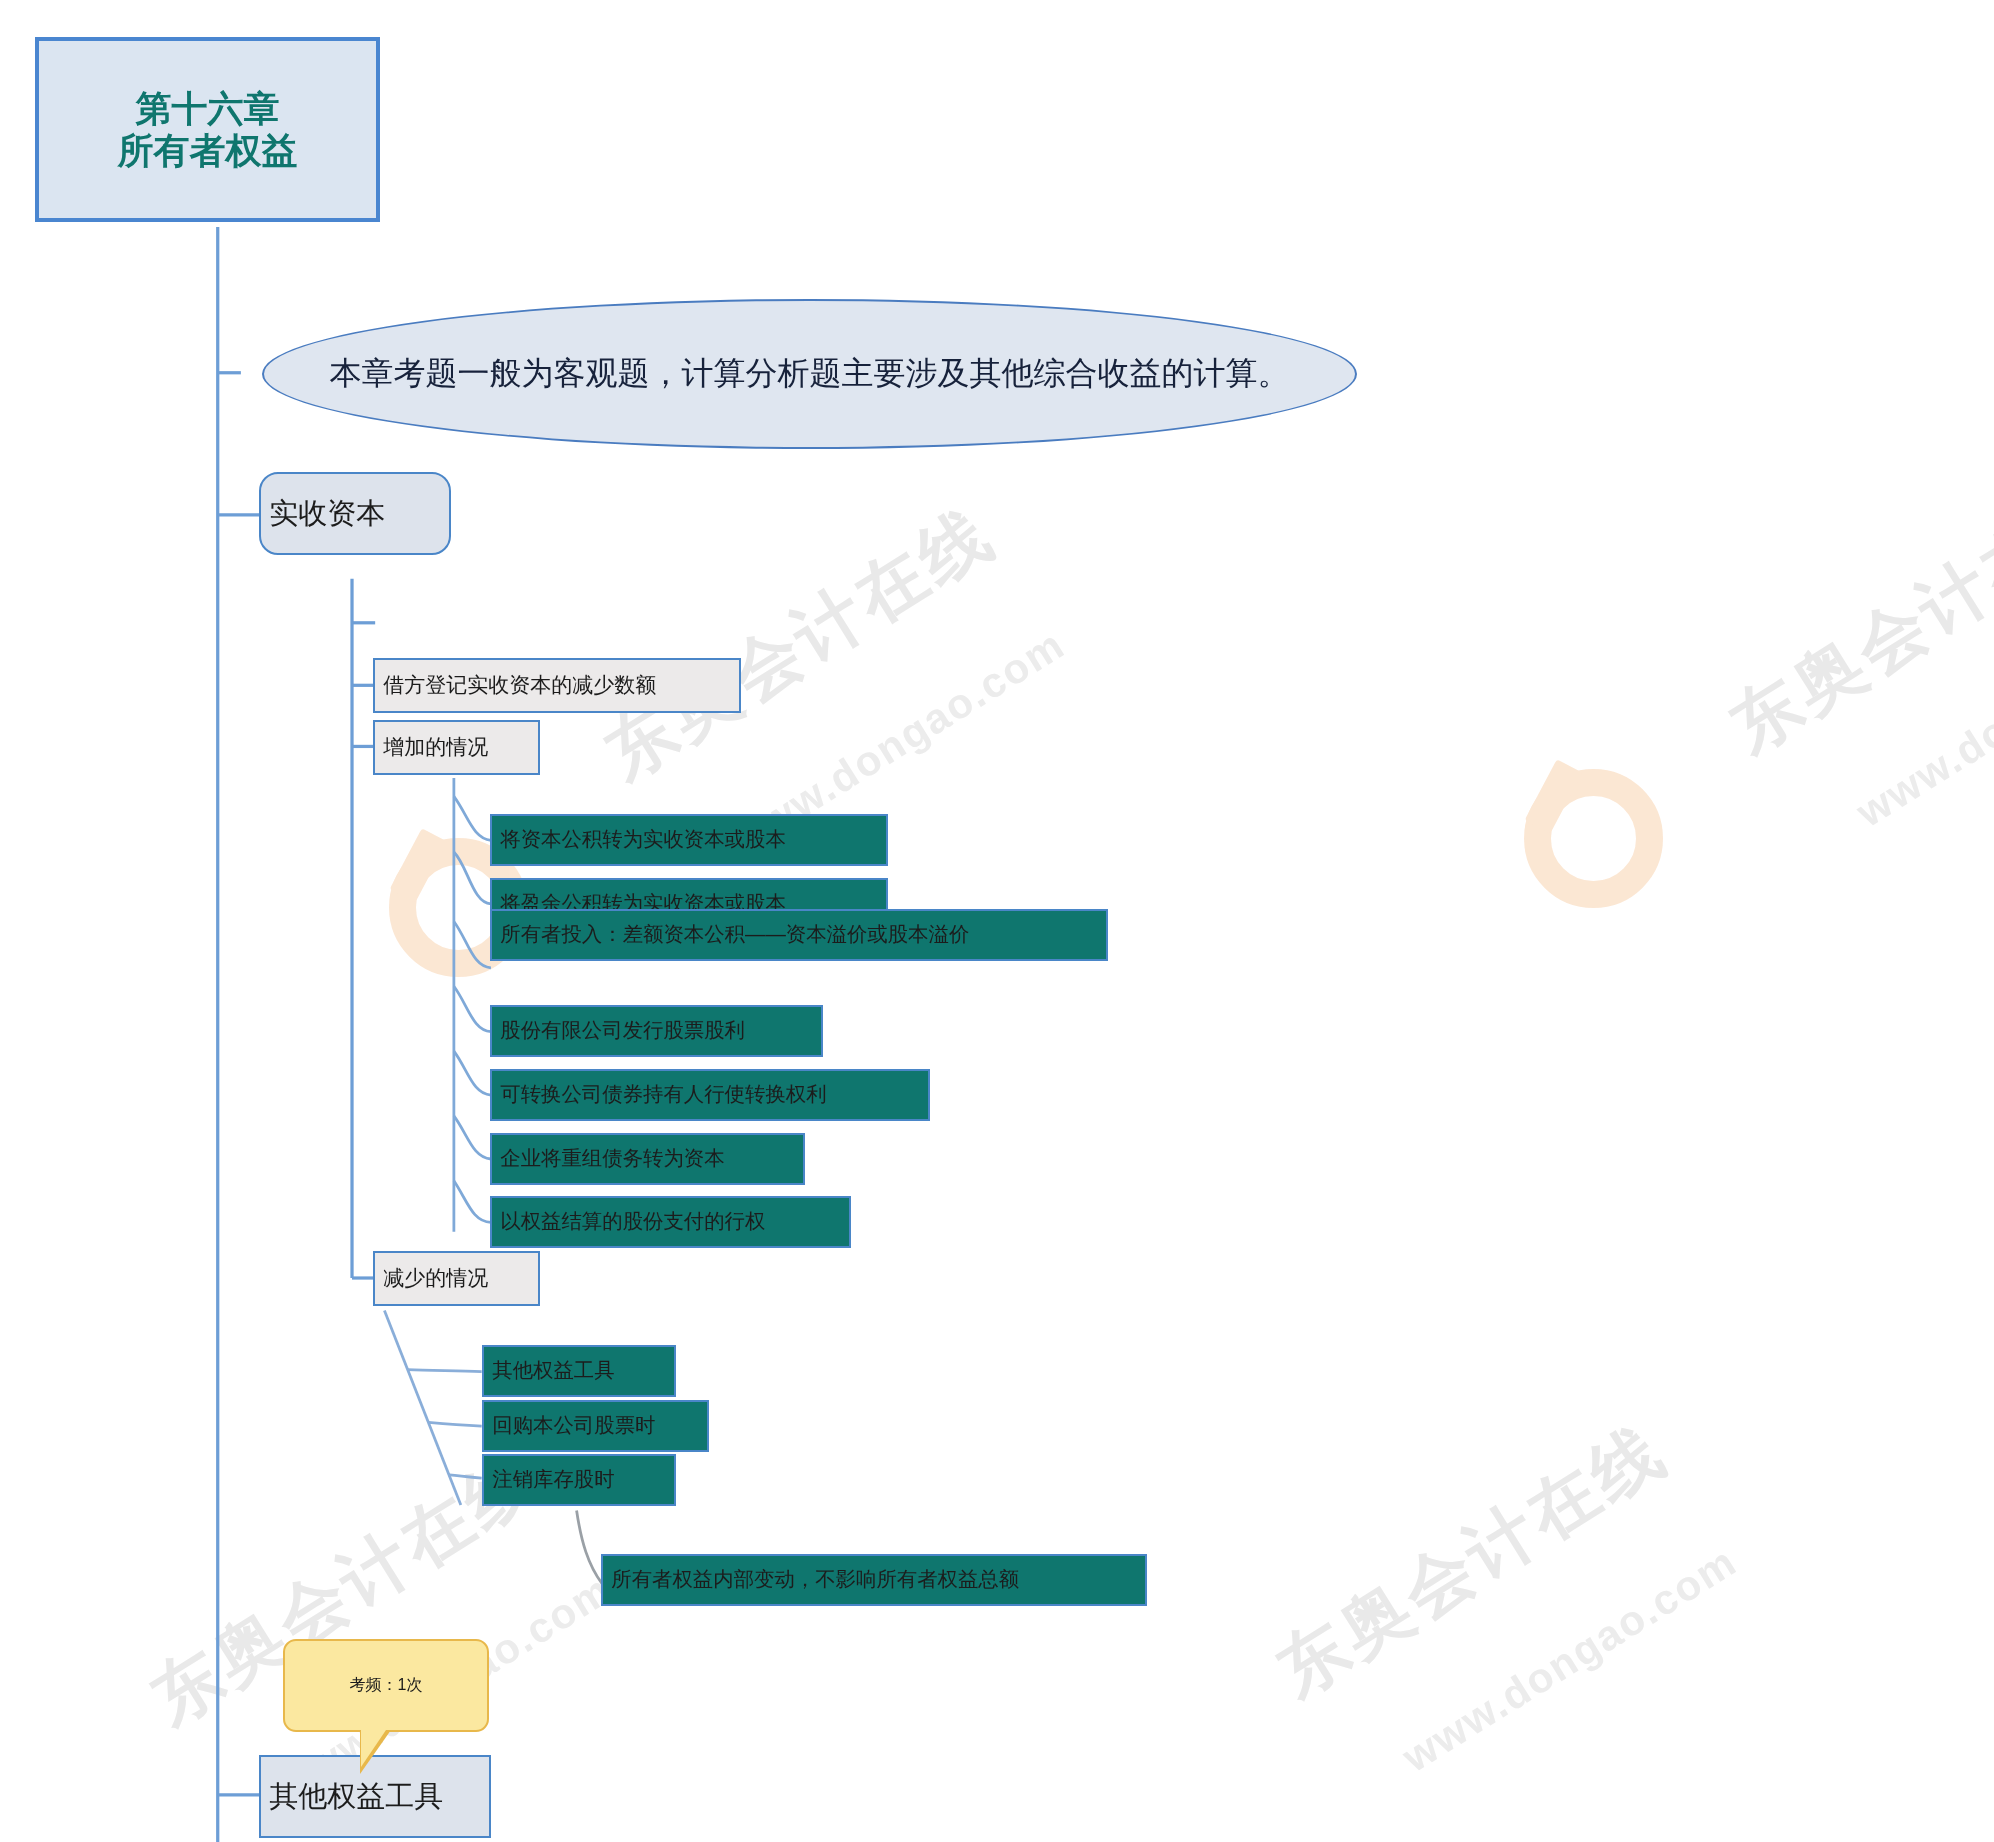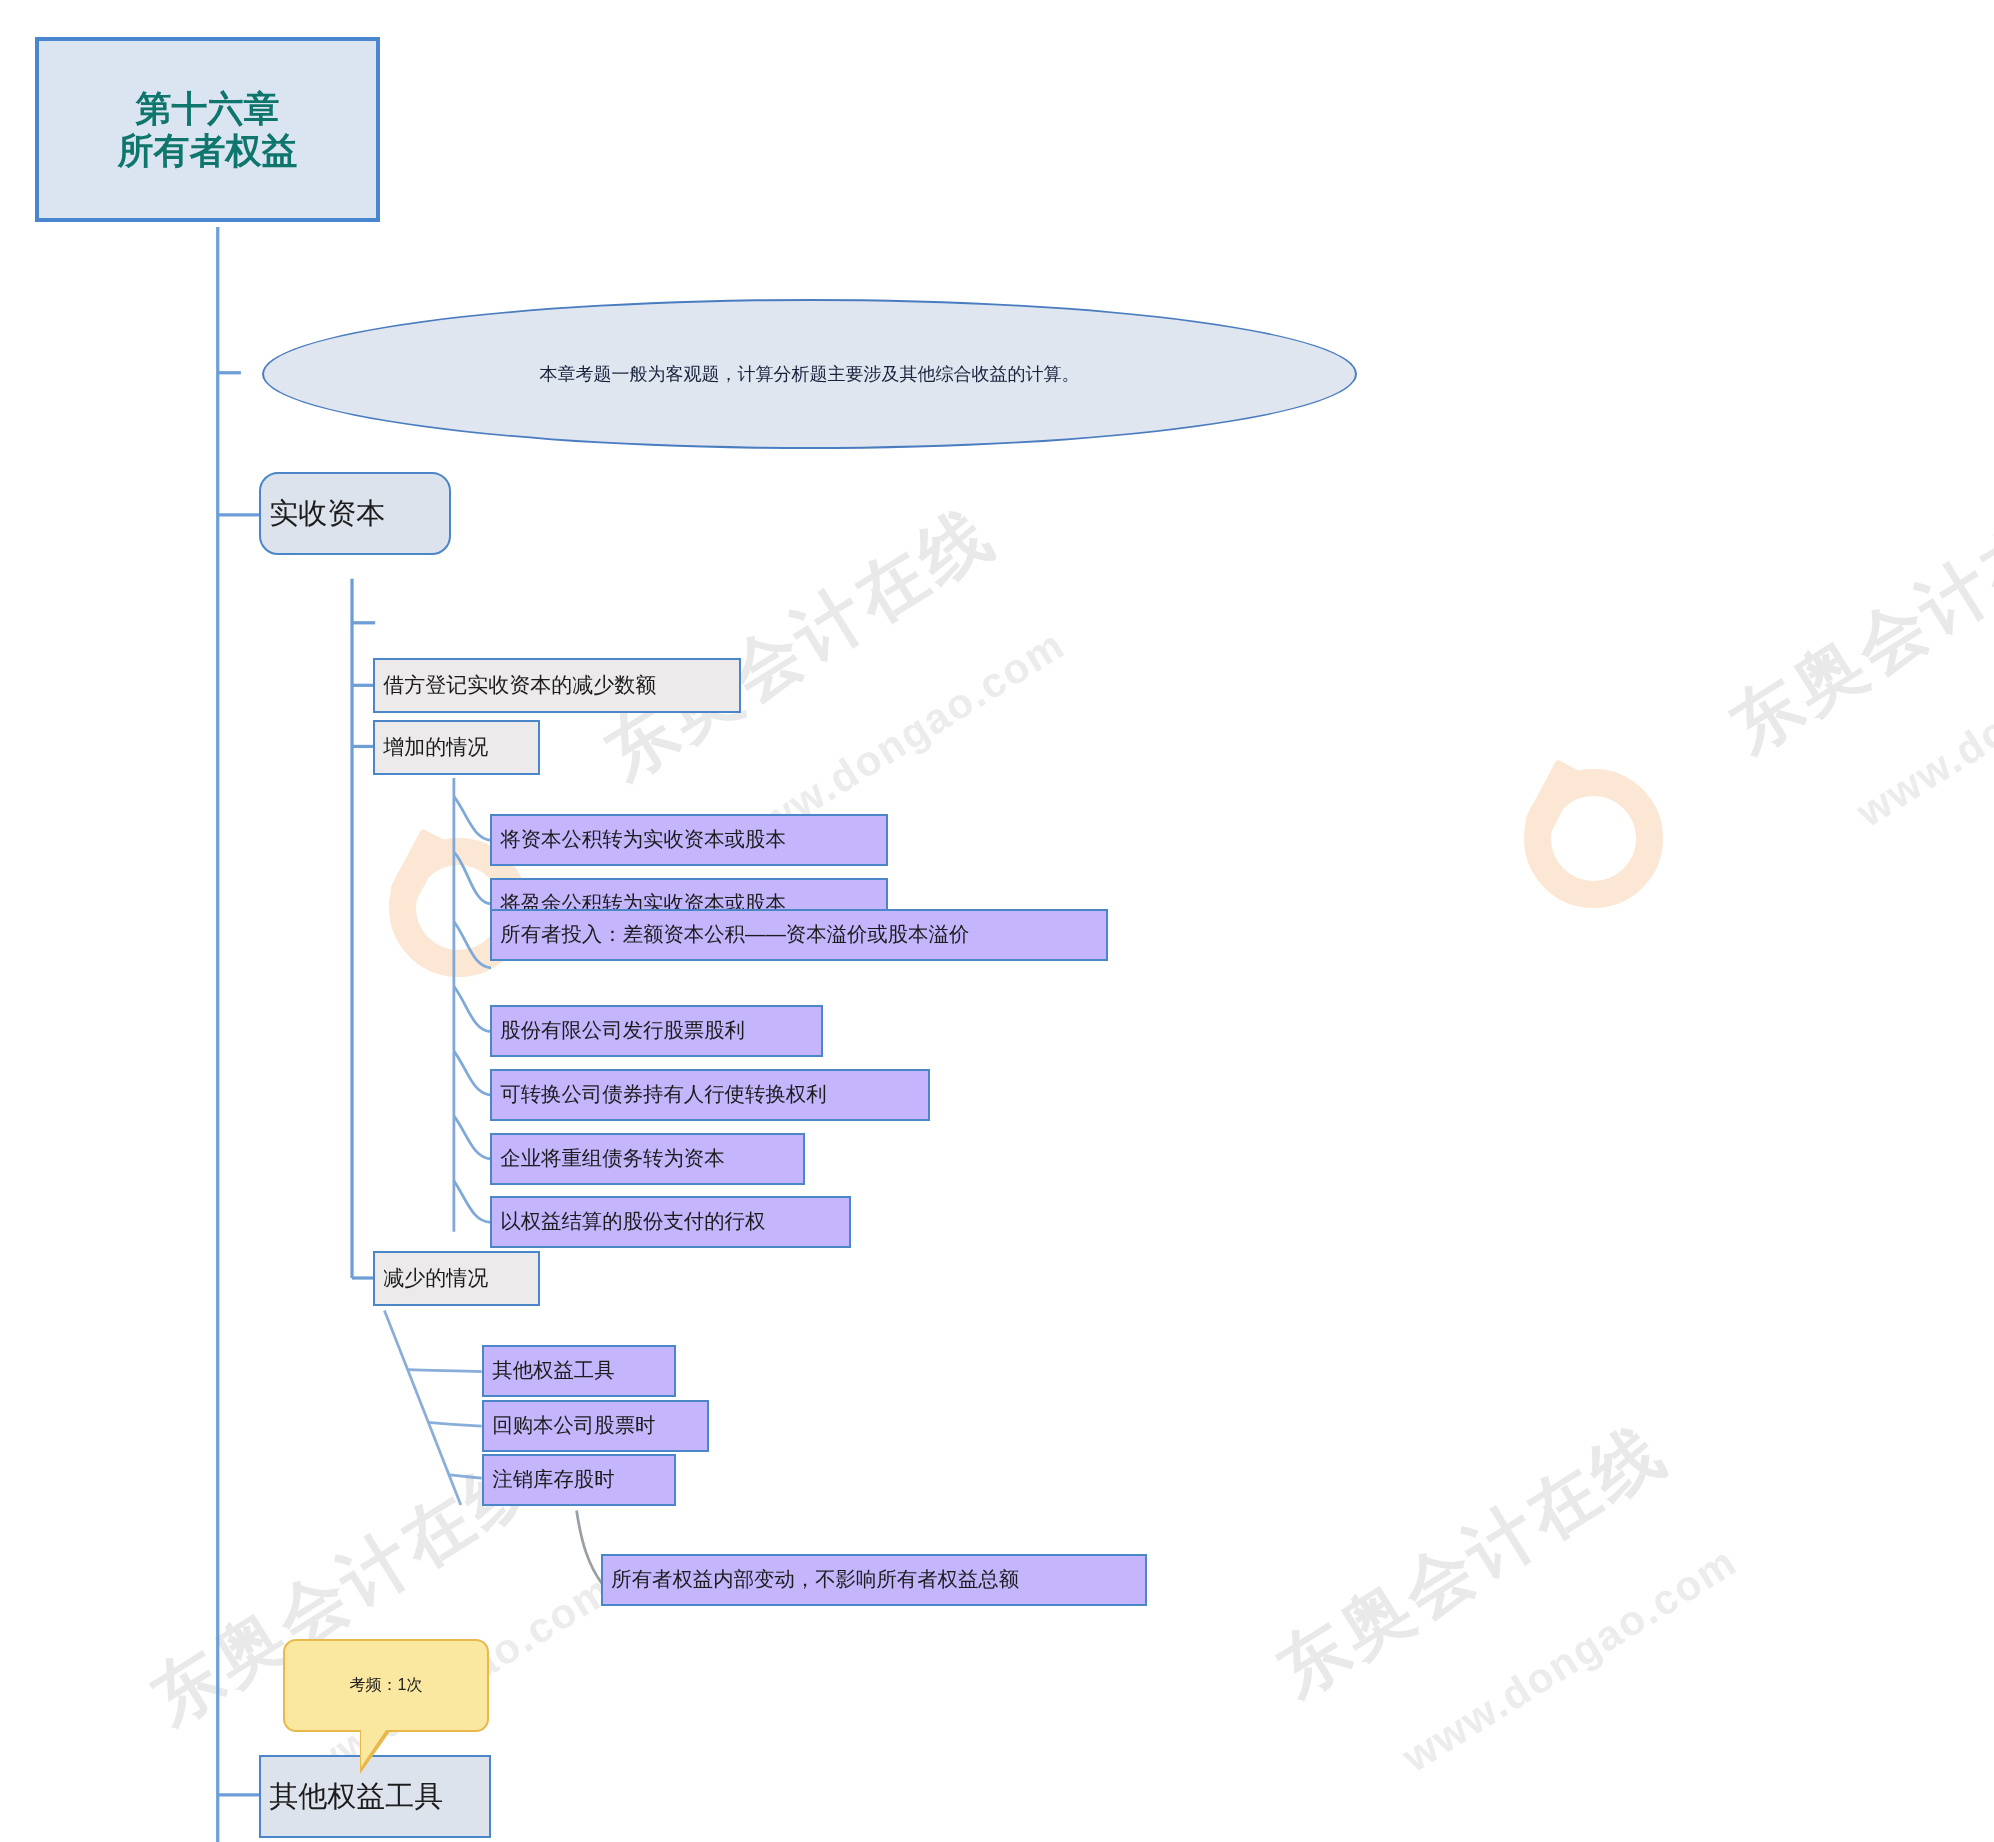--- a/index.html
+++ b/index.html
@@ -111,38 +111,38 @@
 
   
   .node.lvl2 {
     background: #eceaea;
     border: 2.8px solid #4a86c8;
     font-size: 21px;
   }
 
   
   .node.lvl3 {
-    background: #c4b5fd;
+    background: #0f766e;
     border: 2.3px solid #4a86c8;
     font-size: 20.4px;
     text-align: center;
   }
 
   
   .ellipse {
     position: absolute;
     box-sizing: border-box;
     background: #dfe6f0;
     border: 2.3px solid #4a7cc0;
     border-radius: 50%;
     display: flex;
     align-items: center;
     justify-content: center;
     color: #17223b;
-    font-size: 18px;
+    font-size: 32px;
     z-index: 3;
     white-space: nowrap;
   }
 
   
   .callout {
     position: absolute;
     box-sizing: border-box;
     background: #fbe8a0;
     border: 2.8px solid #e8b84b;

